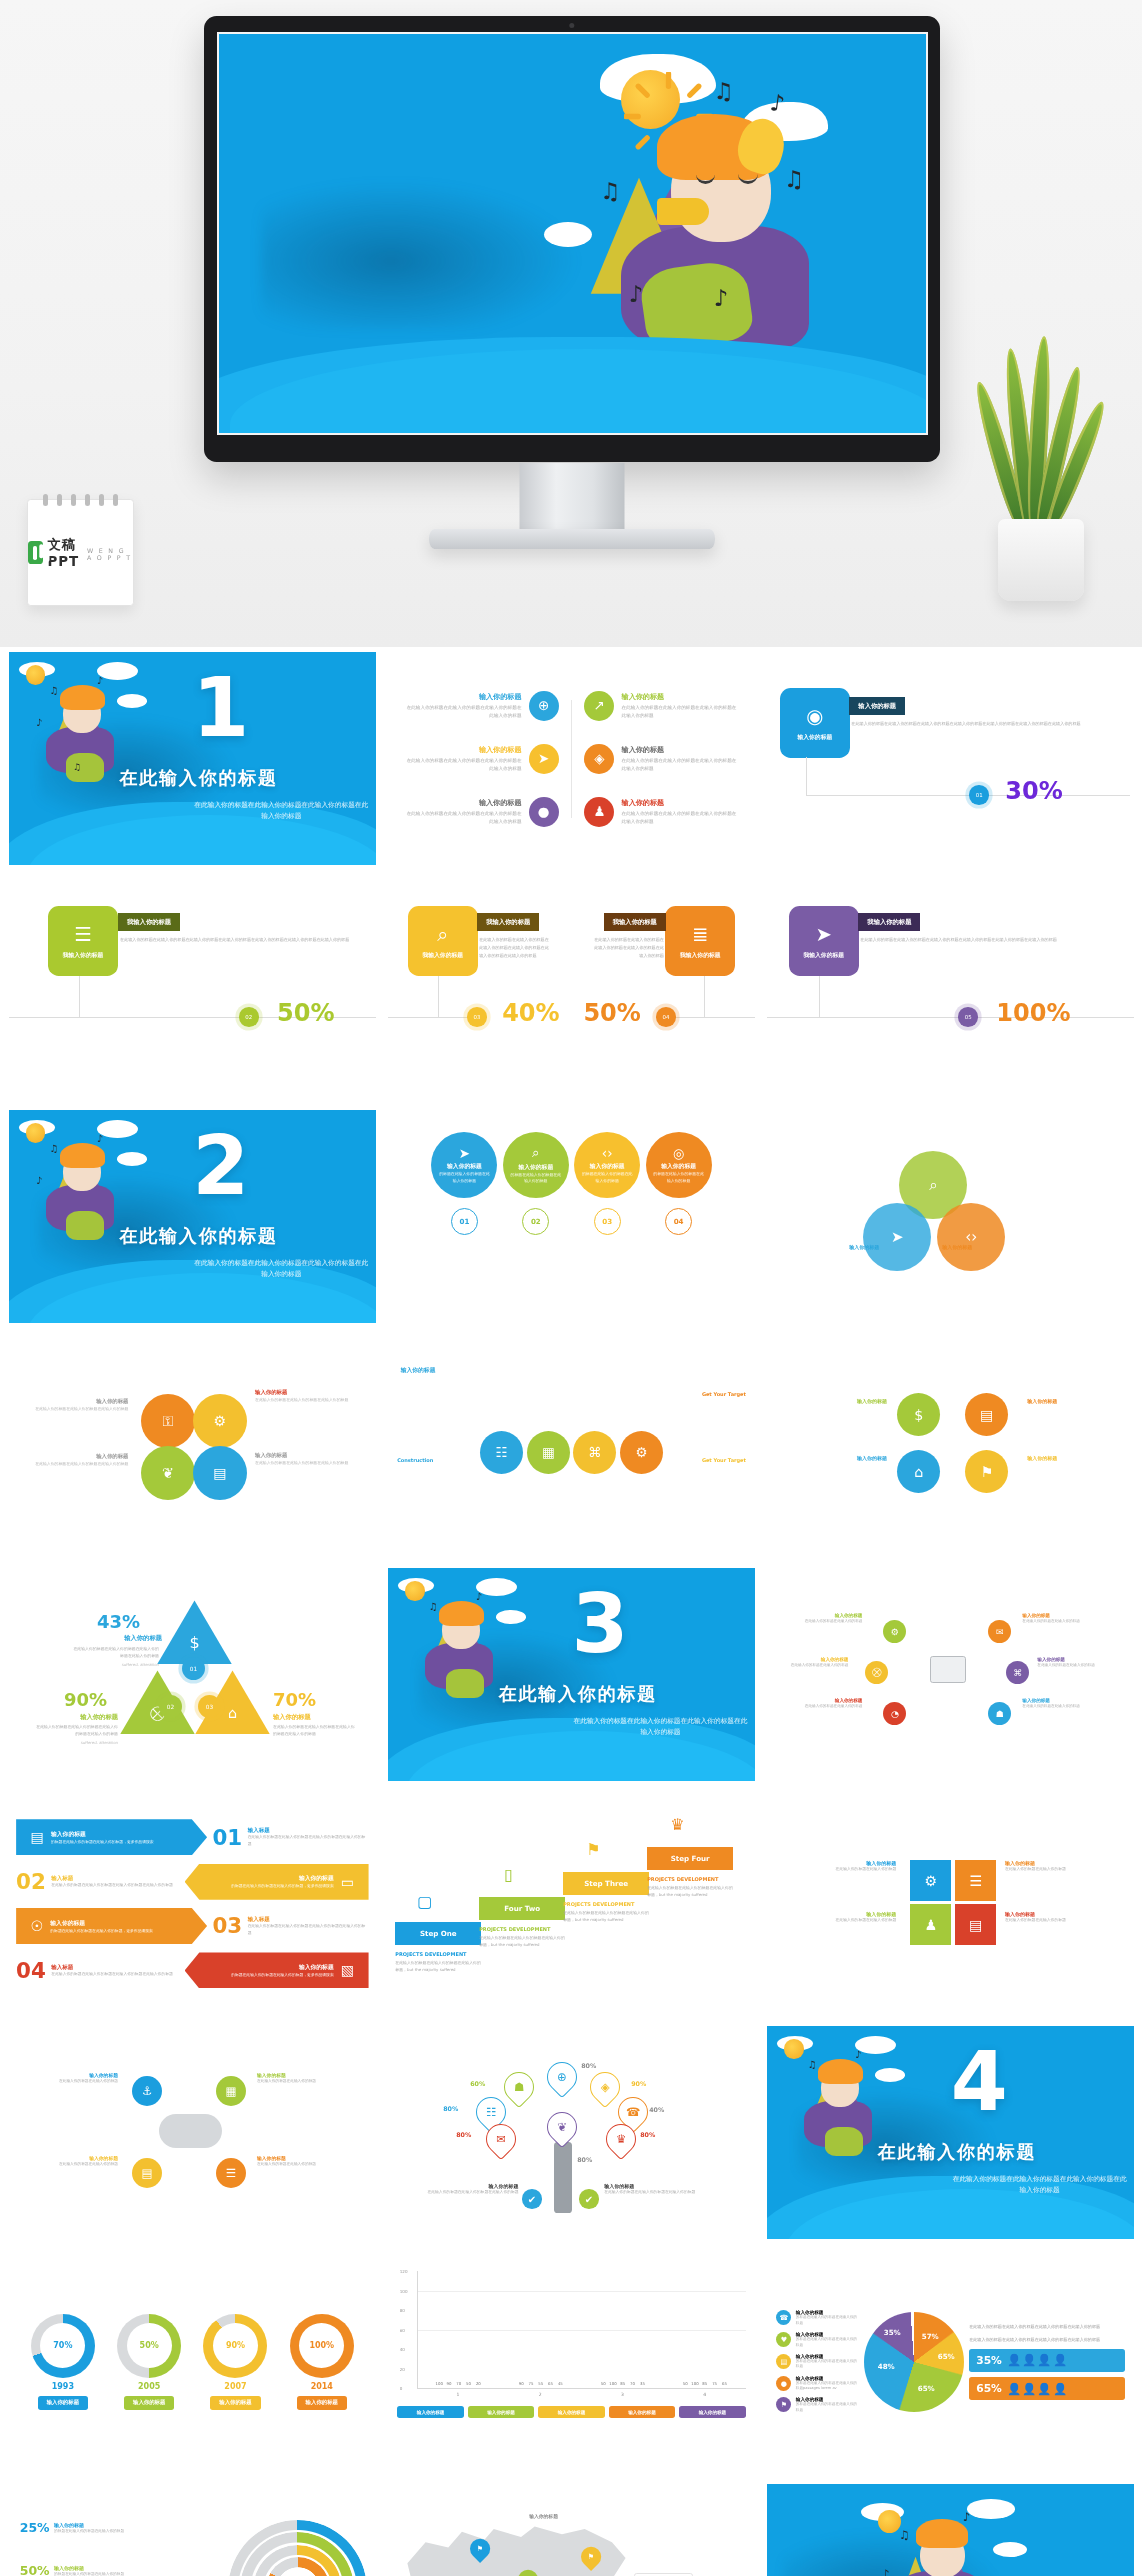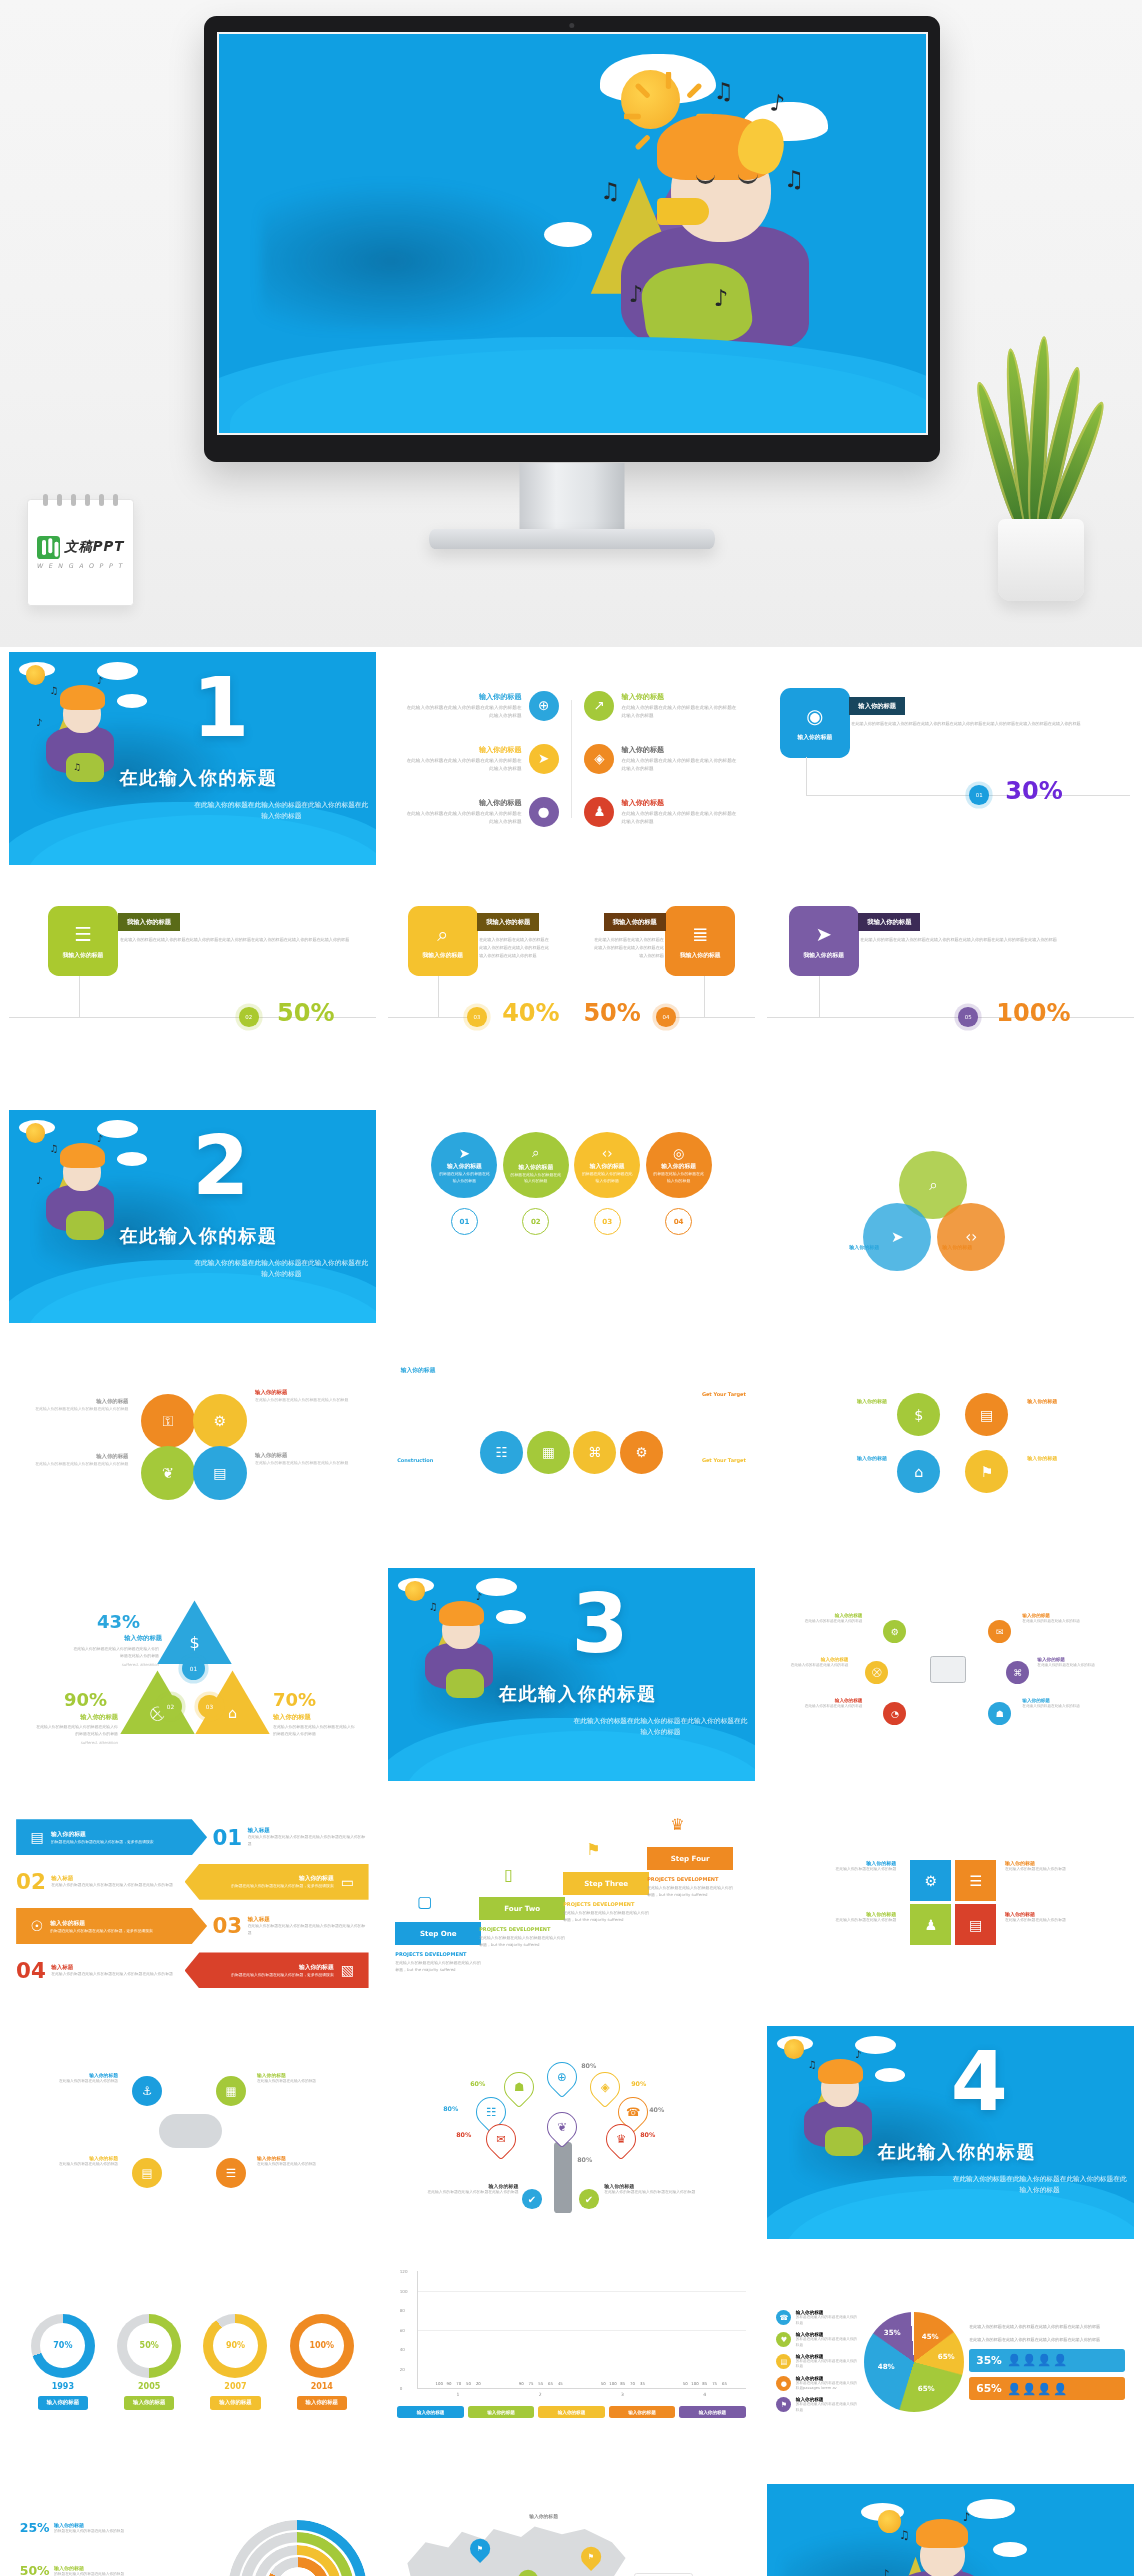--- a/index.html
+++ b/index.html
@@ -128,21 +128,21 @@
   .leaf {
     position:absolute; bottom:70px; width:18px; border-radius:50% 50% 40% 40%;
     background: linear-gradient(180deg,#8fbf3f,#3f7a2b);
     box-shadow: inset 0 0 0 2.7px rgba(226,214,96,.55);
   }
   
   .calendar {
     position:absolute; left:27px; bottom:41px; width:107px; height:107px;
     background:#fff; border:0.9px solid #e3e3e3; border-radius:3.6px;
     box-shadow: 0 5.4px 14.3px rgba(0,0,0,.08);
-    display:flex; align-items:center; justify-content:center; flex-direction:column;font-style:italic;
+    display:flex; align-items:center; justify-content:center; flex-direction:row;
   }
   .cal-rings { position:absolute; top:-6.3px; left:10.7px; right:10.7px; height:12.5px; display:flex; justify-content:space-around;}
   .cal-rings i { width:4.5px; height:12.5px; background:#bdbdbd; border-radius:2.7px; display:block;}
   .cal-logo { display:flex; align-items:center; gap:4.5px; }
   .cal-mark { width:23px;height:23px;background:#3aa948;border-radius:3.6px; position:relative;}
   .cal-mark:after{content:"";position:absolute;left:5.4px;top:4.5px;width:3.6px;height:14.3px;background:#fff;border-radius:1.8px;
      box-shadow:6.3px -1.8px 0 #fff, 12.5px 1.8px 0 #fff;}
   .cal-name { font-size:13.4px; font-weight:700; color:#2f2f2f; letter-spacing:0.9px;}
   .cal-sub { font-size:6.3px; color:#9a9a9a; letter-spacing:1.8px; margin-top:3.6px;}
   
@@ -1179,21 +1179,21 @@
             </div>
             <div class="pl-item">
               <div class="pl-ic" style="background:#7a5ca5">⚑</div>
               <div class="pl-tx">
                 <div class="h">输入你的标题</div>
                 <div class="p">的标题在此输入你的标题在此输入你的标题</div>
               </div>
             </div>
           </div>
         <div class="pie" style="background:conic-gradient(#ef8a22 0deg 52deg,#f3c02f 54deg 104deg,#a4c93a 106deg 196deg,#2ba6dd 198deg 304deg,#7a5ca5 306deg 356deg,#fff 356deg 360deg)">
-          <div class="pie-lbl" style="left:58%;top:20%">45%</div>
+          <div class="pie-lbl" style="left:58%;top:20%">57%</div>
           <div class="pie-lbl" style="left:74%;top:40%">65%</div>
           <div class="pie-lbl" style="left:54%;top:72%">65%</div>
           <div class="pie-lbl" style="left:14%;top:50%">48%</div>
           <div class="pie-lbl" style="left:20%;top:16%">35%</div>
         </div>
         <div class="pie-right">
           <div class="pp">在此输入你的标题在此输入你的标题在此输入你的标题在此输入你的标题</div>
           <div class="pp">在此输入你的标题在此输入你的标题在此输入你的标题在此输入你的标题</div>
           <div class="peoplebar" style="background:#2ba6dd">
             <b>35%</b>

